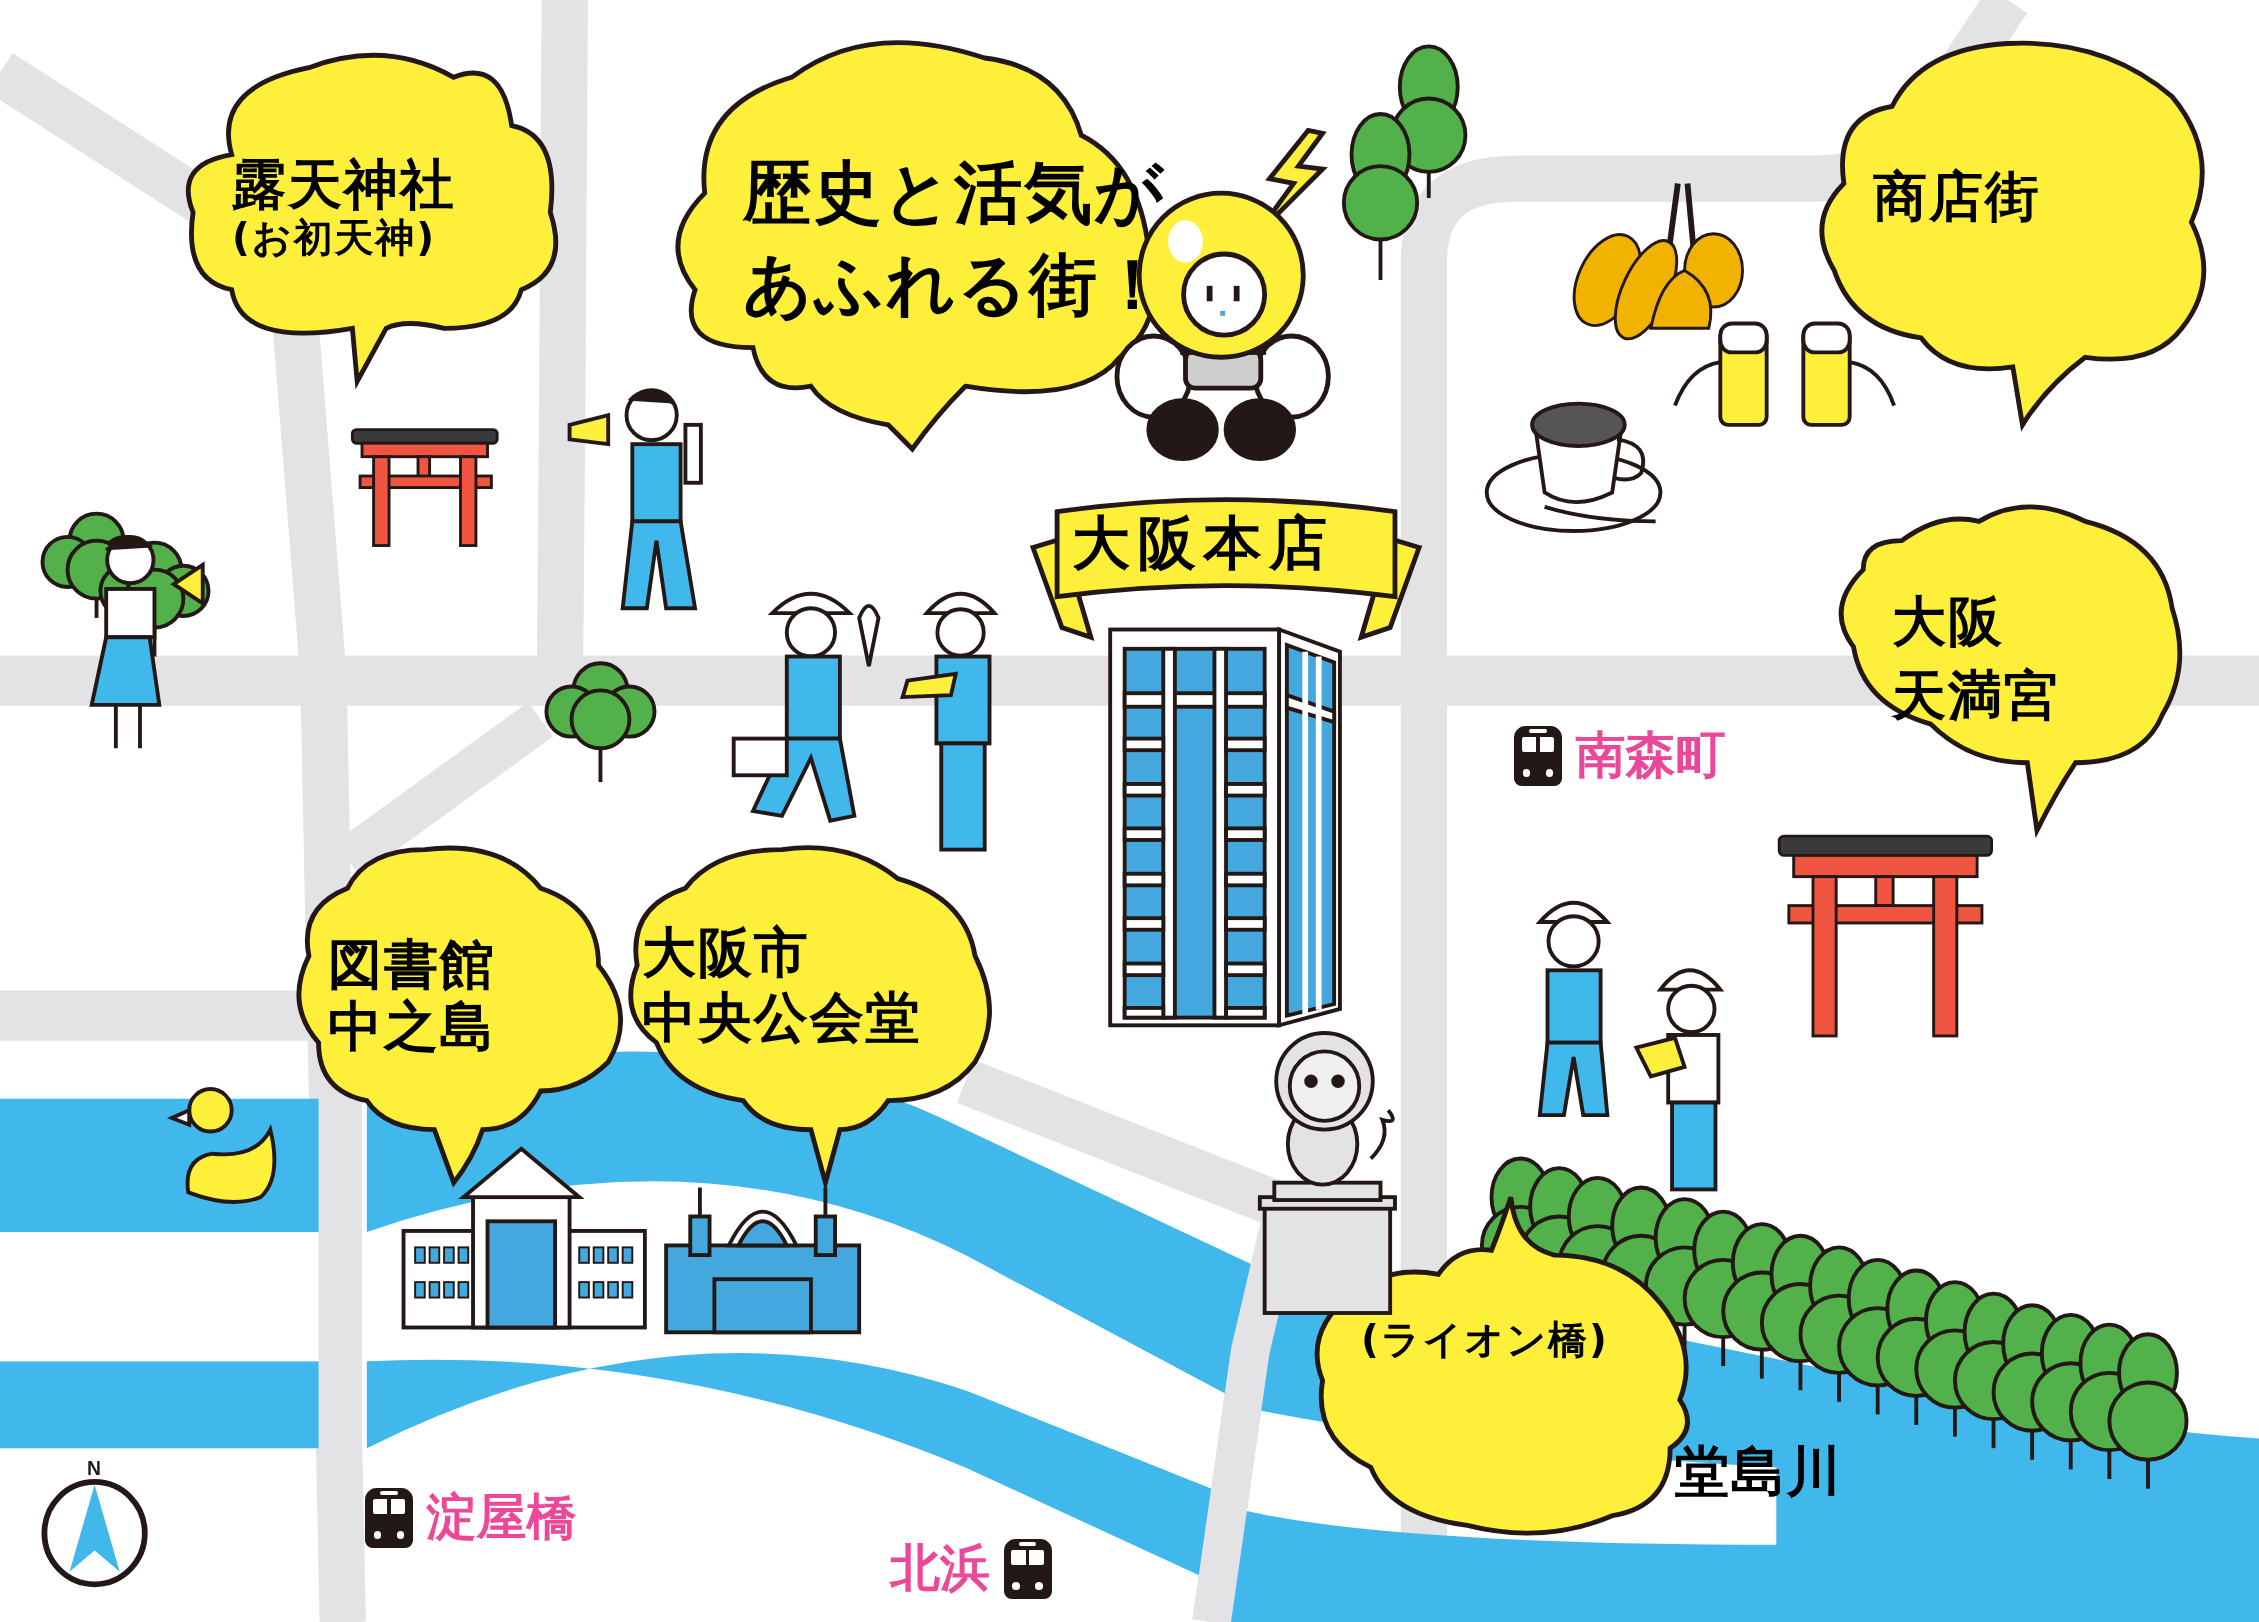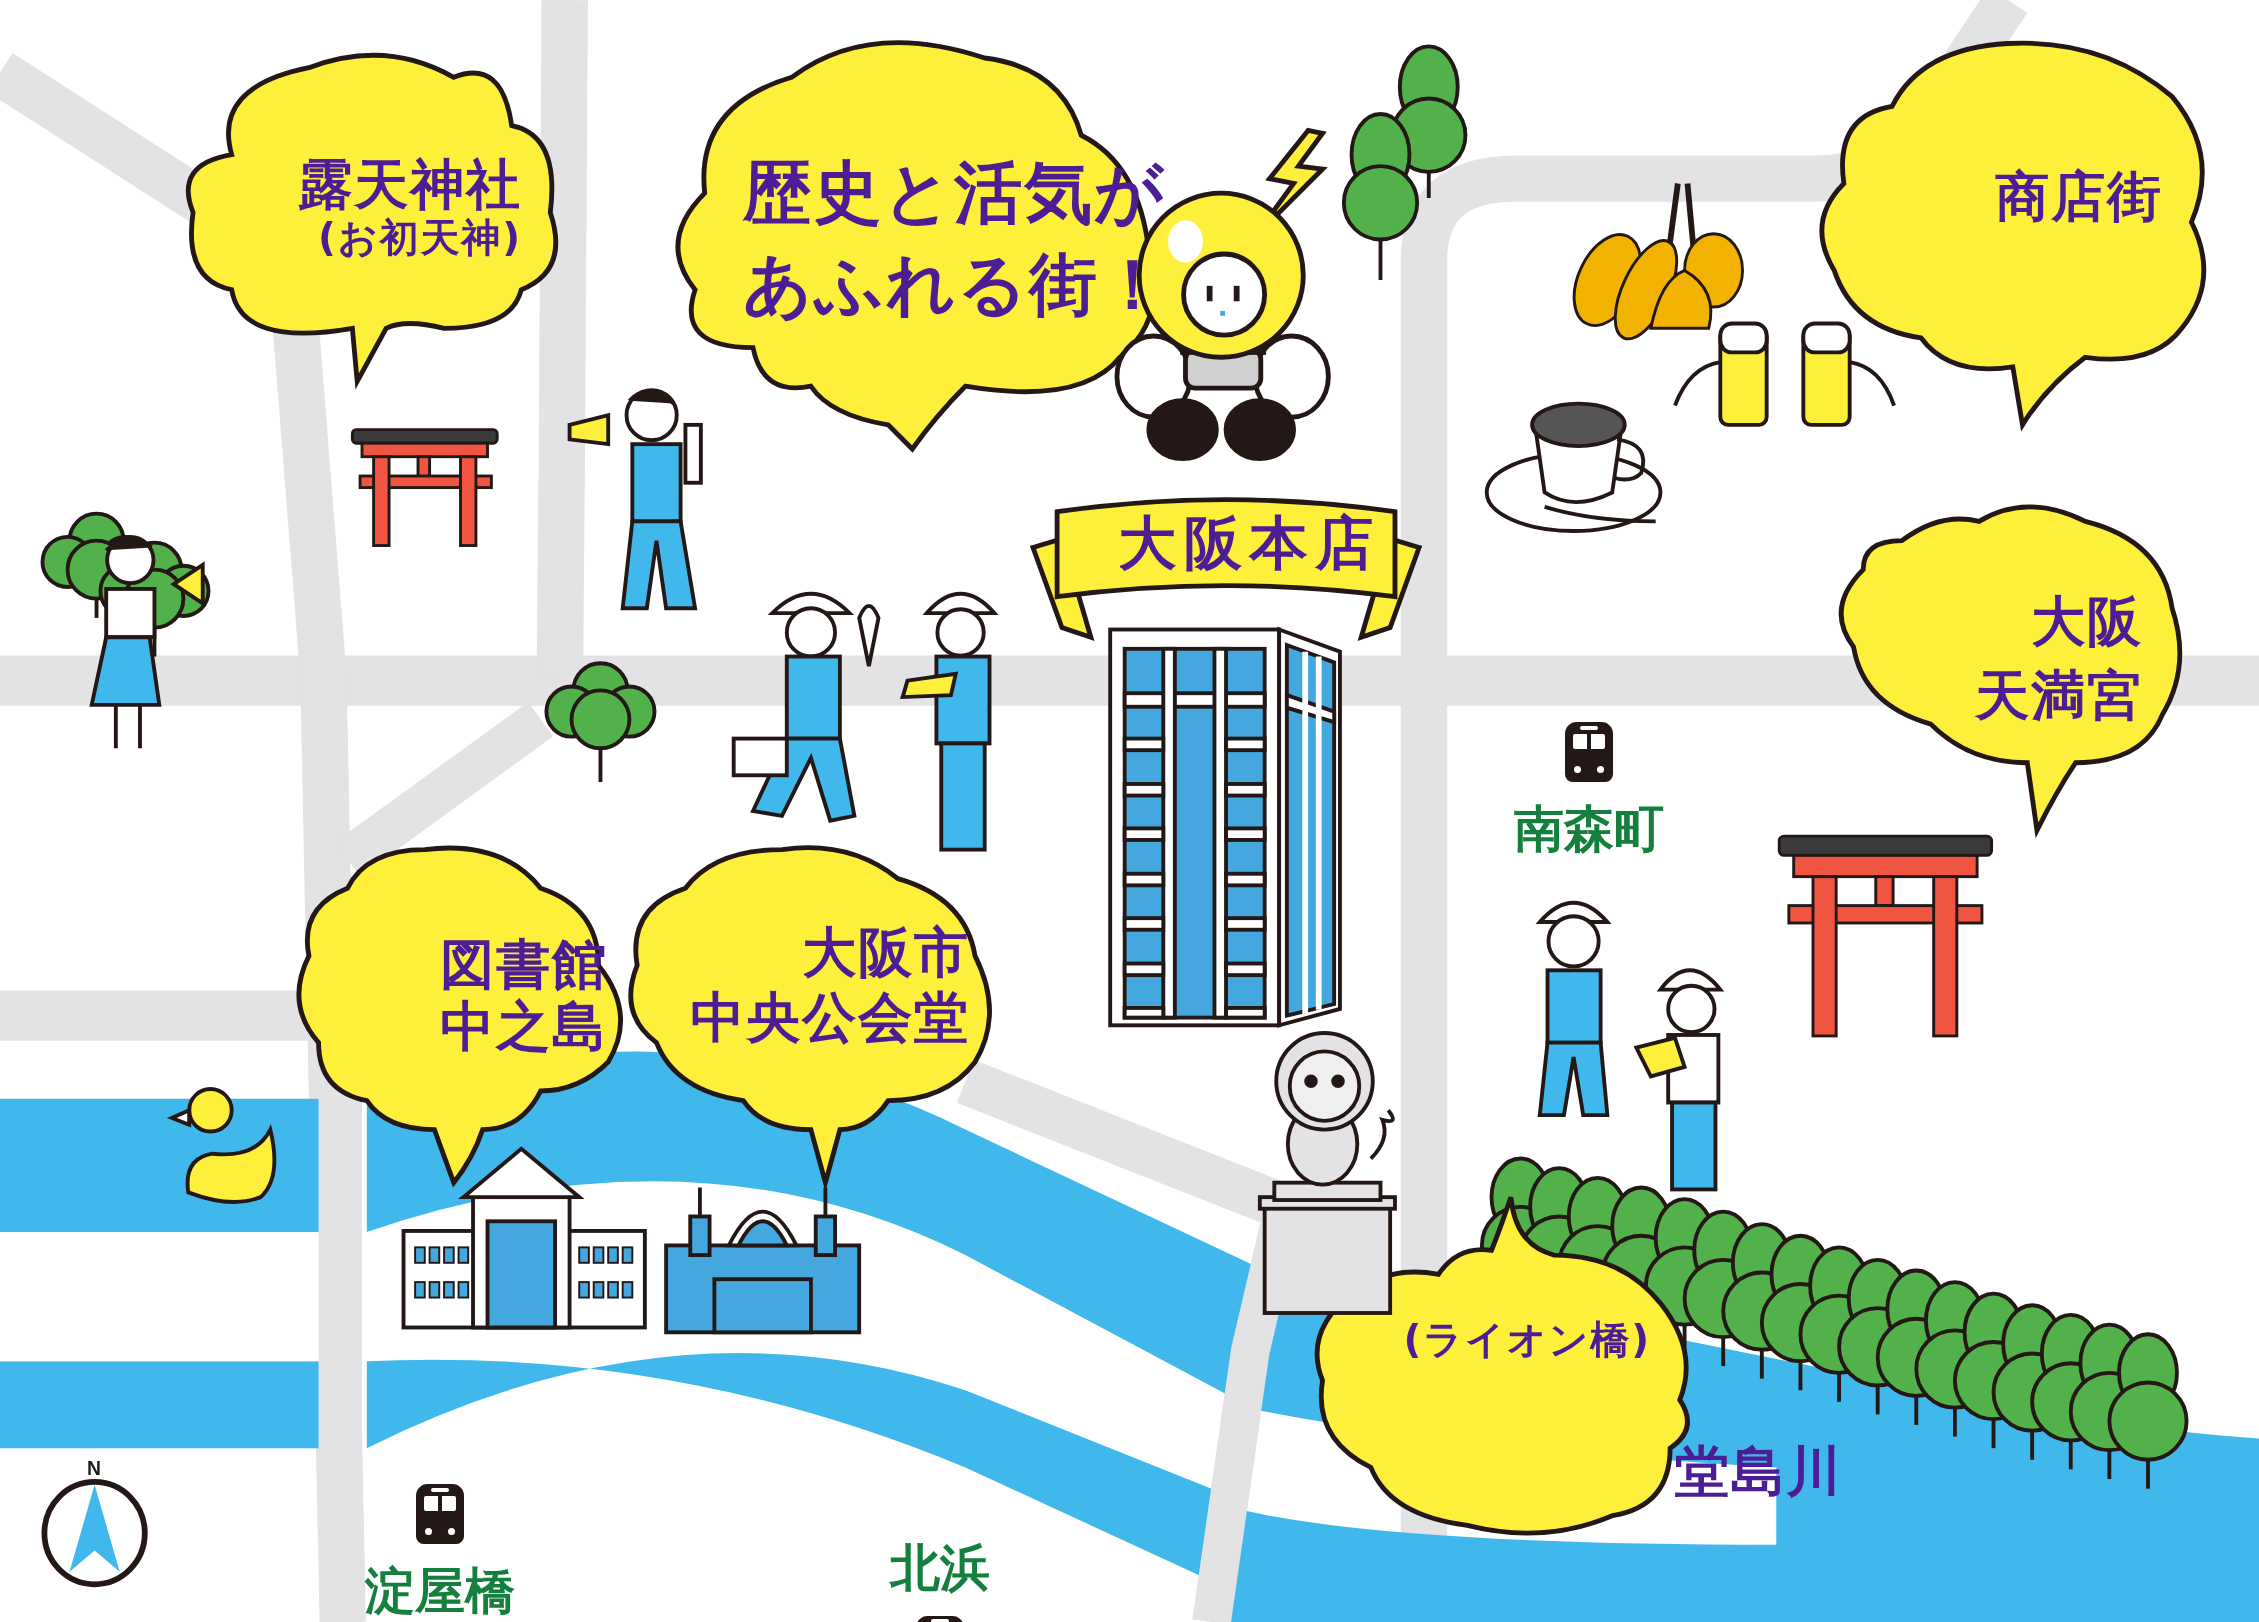--- a/index.html
+++ b/index.html
@@ -1,26 +1,26 @@
 <!DOCTYPE html>
 <html><head>
 <meta charset="utf-8">
 <style>
   html, body { margin:0; padding:0; background:#ffffff; }
   body { width:2259px; height:1622px; overflow:hidden; position:relative;
          font-family:"DejaVu Sans","Liberation Sans",sans-serif; }
   #map { position:absolute; left:0; top:0; width:2259px; height:1622px; }
-  .lbl { position:absolute; color:#4c1d95; font-weight:bold; text-align:right;
+  .lbl { position:absolute; color:#000000; font-weight:bold; text-align:left;
          white-space:nowrap; line-height:1.15; letter-spacing:1.9px;
          font-family:"DejaVu Sans","Liberation Sans",sans-serif; }
   .bubble-lbl { font-size:54px; }
   .bubble-sub { font-size:39px; display:block; }
   .station { position:absolute; display:flex; align-items:center; gap:13.5px;
-             font-weight:bold; font-size:50px; color:#15803d;
-             font-family:"DejaVu Sans","Liberation Sans",sans-serif;flex-direction:column; }
+             font-weight:bold; font-size:50px; color:#ec4899;
+             font-family:"DejaVu Sans","Liberation Sans",sans-serif; }
   .train { width:48px; height:60px; background:#231815; border-radius:11.6px 11.6px 7.7px 7.7px;
            position:relative; flex:none; }
   .train::before { content:""; position:absolute; left:7.7px; right:7.7px; top:11.6px; height:15.4px;
                    background:#fff; border-radius:1.9px;
                    box-shadow: inset 0 0 0 0 #fff; }
   .train::after { content:""; position:absolute; left:8.7px; bottom:8.7px; width:7.7px; height:7.7px;
                   background:#fff; border-radius:50%; box-shadow:23px 0 0 #fff; }
   .train .div { position:absolute; left:22px; top:11.6px; width:3.9px; height:15.4px; background:#231815; }
   .train .top { position:absolute; left:15.4px; top:3.9px; width:17.4px; height:3.9px; background:#fff; border-radius:1.9px; }
   .compass-n { position:absolute; font-size:19.3px; font-weight:bold; color:#231815;

